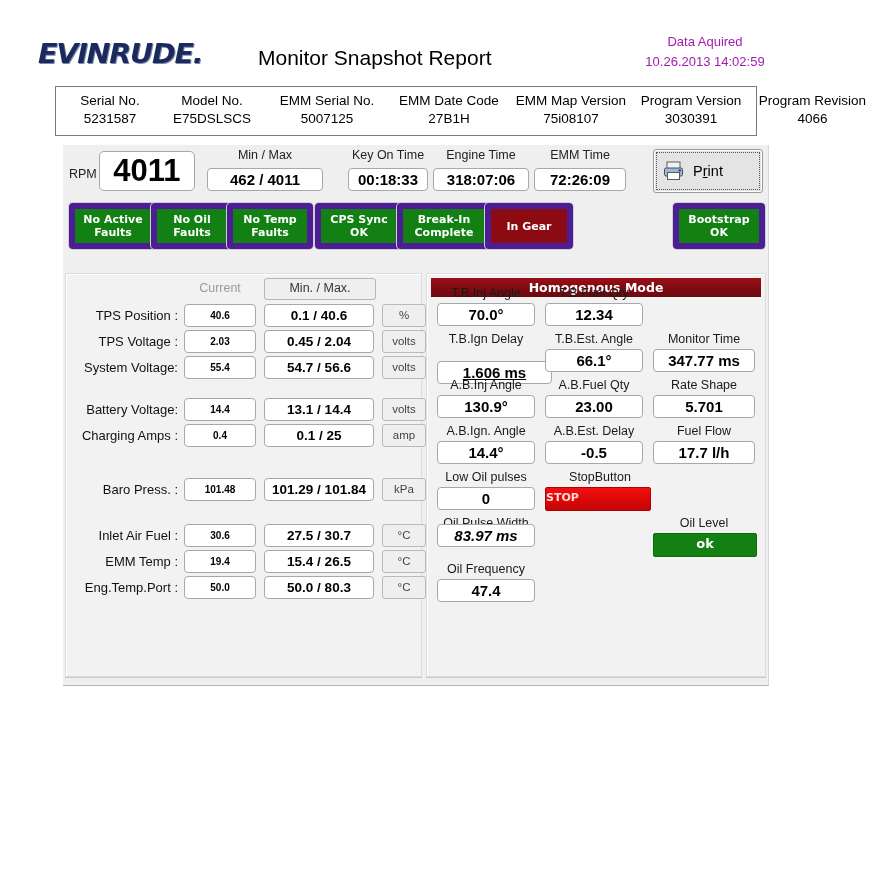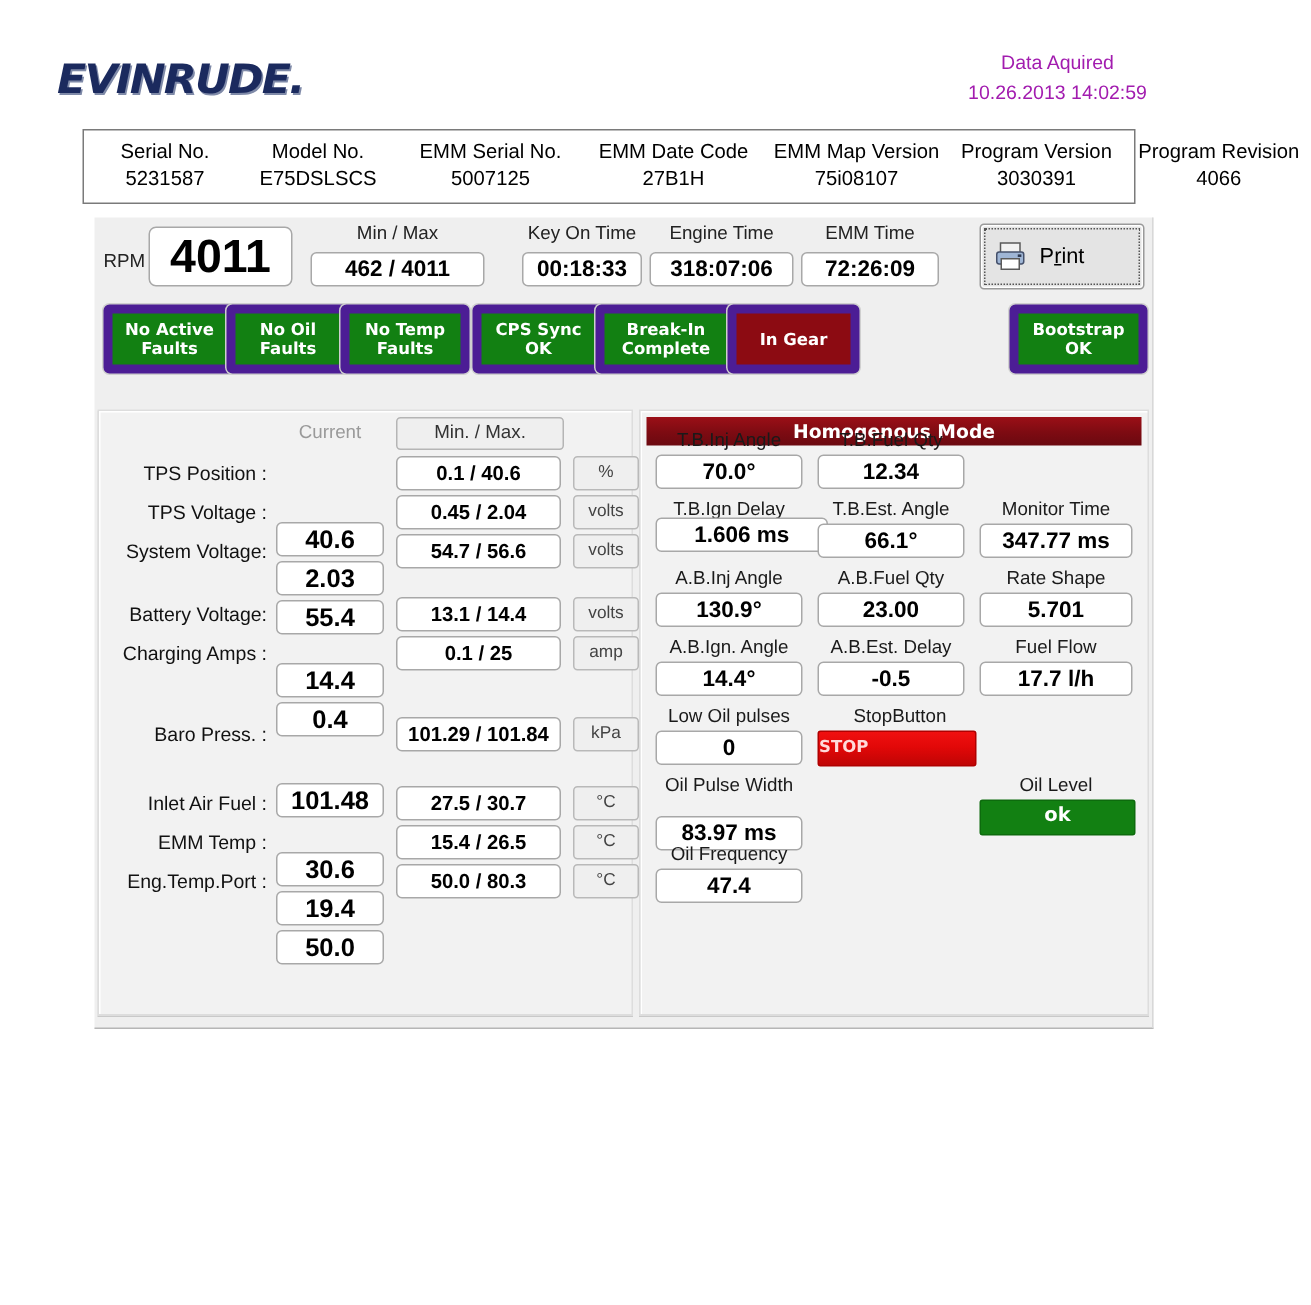--- a/index.html
+++ b/index.html
@@ -143,21 +143,21 @@
     background:#efefef;border:1px solid #b5b5b5;border-radius:3px;
     text-align:center;font-size:12.5px;line-height:18px;color:#333;
   }
   .drow{position:absolute;left:0;width:100%;height:25px;}
   .drow .rlabel{
     position:absolute;left:0;width:112px;text-align:right;
     font-size:13px;line-height:23px;color:#111;
   }
   .drow .cur{
     position:absolute;left:118px;width:72px;height:23px;
-    font-size:17px;line-height:21px;margin-top:44px;
+    font-size:10px;line-height:21px;
   }
   .drow .mm{
     position:absolute;left:198px;width:110px;height:23px;
     font-size:13.5px;line-height:21px;
   }
   .drow .unit{
     position:absolute;left:316px;width:44px;height:23px;
     background:#efefef;border:1px solid #b9b9b9;border-radius:3px;
     font-size:11.5px;line-height:21px;text-align:center;
     font-weight:normal;color:#444;box-sizing:border-box;
@@ -192,20 +192,21 @@
     font-weight:bold;font-size:13px;text-align:center;
   }
 </style>
 </head>
 <body>
 
 <div class="page">
 
   <div class="topbar">
     <div class="logo"><span>EVINRUDE</span><span class="dot">.</span></div>
+    <div class="report-title">Monitor Snapshot Report</div>
     <div class="acq">
       <div>Data Aquired</div>
       <div>10.26.2013 14:02:59</div>
     </div>
   </div>
 
   <div class="serial-box">
     <div class="serial-grid" id="serial-grid">
         <div class="serial-col" style="width: 96px;">
           <span class="lbl">Serial No.</span>
@@ -378,41 +379,41 @@
       </div>
 
       <div class="pane pane-right">
         <div class="mode-hdr">Homogenous Mode</div>
         <div id="right-fields">
             <div class="rcap" style="left: 10px; top: 12px; width: 98px;">T.B.Inj Angle</div>
             <div class="field rfield" style="left: 10px; top: 29px; width: 98px;">70.0°</div>
             <div class="rcap" style="left: 118px; top: 12px; width: 98px;">T.B.Fuel Qty</div>
             <div class="field rfield" style="left: 118px; top: 29px; width: 98px;">12.34</div>
             <div class="rcap" style="left: 10px; top: 58px; width: 98px;">T.B.Ign Delay</div>
-            <div class="field rfield" style="left: 10px; top: 71px; width: 115px;">1.606 ms</div>
+            <div class="field rfield" style="left: 10px; top: 87px; width: 115px; text-decoration: underline;">1.606 ms</div>
             <div class="rcap" style="left: 118px; top: 58px; width: 98px;">T.B.Est. Angle</div>
             <div class="field rfield" style="left: 118px; top: 75px; width: 98px;">66.1°</div>
             <div class="rcap" style="left: 226px; top: 58px; width: 102px;">Monitor Time</div>
             <div class="field rfield" style="left: 226px; top: 75px; width: 102px;">347.77 ms</div>
             <div class="rcap" style="left: 10px; top: 104px; width: 98px;">A.B.Inj Angle</div>
             <div class="field rfield" style="left: 10px; top: 121px; width: 98px;">130.9°</div>
             <div class="rcap" style="left: 118px; top: 104px; width: 98px;">A.B.Fuel Qty</div>
             <div class="field rfield" style="left: 118px; top: 121px; width: 98px;">23.00</div>
             <div class="rcap" style="left: 226px; top: 104px; width: 102px;">Rate Shape</div>
             <div class="field rfield" style="left: 226px; top: 121px; width: 102px;">5.701</div>
             <div class="rcap" style="left: 10px; top: 150px; width: 98px;">A.B.Ign. Angle</div>
             <div class="field rfield" style="left: 10px; top: 167px; width: 98px;">14.4°</div>
             <div class="rcap" style="left: 118px; top: 150px; width: 98px;">A.B.Est. Delay</div>
             <div class="field rfield" style="left: 118px; top: 167px; width: 98px;">-0.5</div>
             <div class="rcap" style="left: 226px; top: 150px; width: 102px;">Fuel Flow</div>
             <div class="field rfield" style="left: 226px; top: 167px; width: 102px;">17.7 l/h</div>
             <div class="rcap" style="left: 10px; top: 196px; width: 98px;">Low Oil pulses</div>
             <div class="field rfield" style="left: 10px; top: 213px; width: 98px;">0</div>
             <div class="rcap" style="left: 10px; top: 242px; width: 98px;">Oil Pulse Width</div>
-            <div class="field rfield" style="left: 10px; top: 270px; width: 98px;">83.97 ms</div>
+            <div class="field rfield" style="left: 10px; top: 250px; width: 98px; font-style: italic;">83.97 ms</div>
             <div class="rcap" style="left: 10px; top: 288px; width: 98px;">Oil Frequency</div>
             <div class="field rfield" style="left: 10px; top: 305px; width: 98px;">47.4</div>
           </div>
 
         <div class="rcap" id="stop-cap" style="left: 118px; top: 196px; width: 110px;">StopButton</div>
         <div class="stop-btn" id="stop-btn" style="left: 118px; top: 213px; width: 104px; height: 22px; line-height: 20px;">STOP</div>
 
         <div class="rcap" id="oil-cap" style="left: 226px; top: 242px; width: 102px;">Oil Level</div>
         <div class="oil-ok" id="oil-ok" style="left: 226px; top: 259px; width: 102px; height: 22px; line-height: 20px;">ok</div>
       </div>

